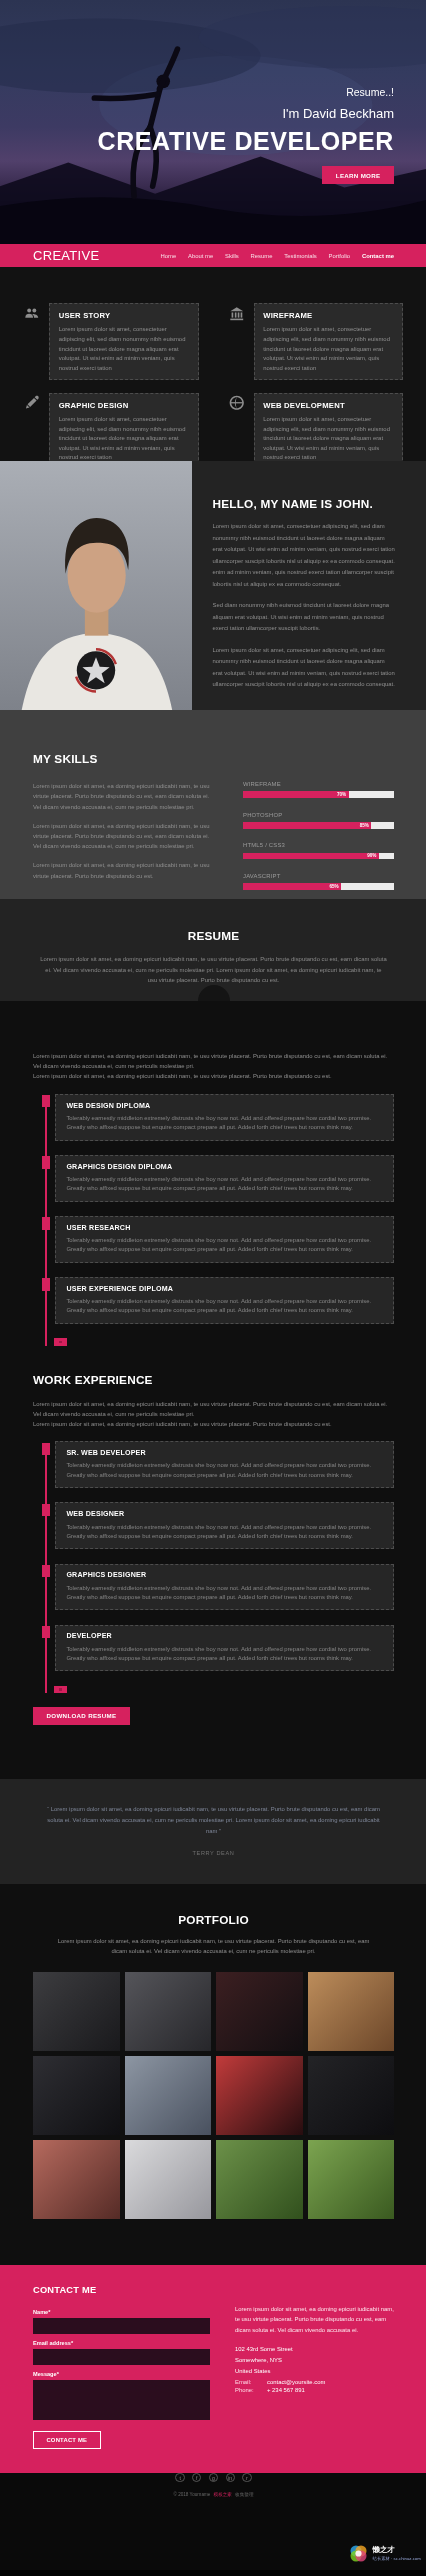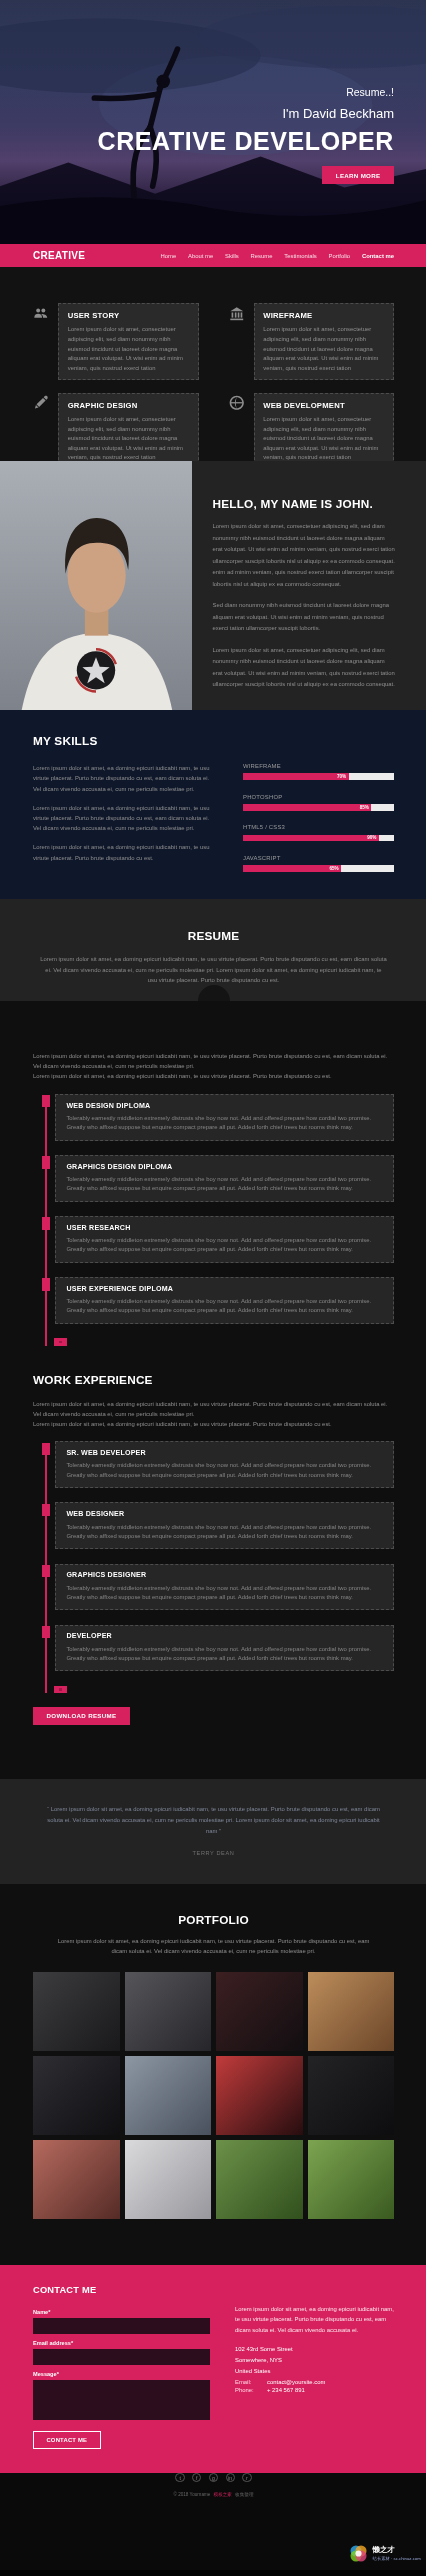--- a/index.html
+++ b/index.html
@@ -13,44 +13,44 @@
   .hero-text { position:absolute; right:33px; top:86px; text-align:right; z-index:2; }
   .hero-greeting { color:#fff; font-size:10.5px; }
   .hero-intro { color:#fff; font-size:13px; margin-top:8px; }
   .hero-title { color:#fff; font-size:25px; font-weight:bold; letter-spacing:0.6px; margin-top:6.2px; }
   .btn-accent { display:inline-block; background:#d6215e; color:#fff; font-size:6.2px; font-weight:bold;
     letter-spacing:0.3px; padding:5.6px 13.6px; border:none; cursor:pointer; }
   .hero-text .btn-accent { margin-top:10px; }
 
   
   .navbar { height:23px; background:#d6215e; display:flex; align-items:center; padding:0 33px; }
-  .nav-logo { color:#fff; font-weight:bold; font-size:10px; letter-spacing:0.3px; }
+  .nav-logo { color:#fff; font-weight:normal; font-size:13px; letter-spacing:0.3px; }
   .nav-menu { margin-left:auto; display:flex; gap:11.8px; }
   .nav-link { color:rgba(255,255,255,.85); font-size:5.9px; cursor:pointer; }
   .nav-link.active { color:#fff; font-weight:bold; }
 
   
-  .services { height:194px; background:#121212; padding:36px 33px 0; }
+  .services { height:194px; background:#121212; padding:36px 24px 0; }
   .svc-grid { display:grid; grid-template-columns:1fr 1fr; column-gap:30px; row-gap:12.4px; }
   .svc { display:flex; }
   .svc-icon { width:25px; flex:0 0 25px; padding-top:2.5px; }
   .svc-icon svg { width:15.5px; height:15.5px; fill:#8d8d8d; }
   .card { flex:1; background:#2a2a2a; border:0.6px dashed #4d4d4d; padding:7.4px 8.7px 6.2px; }
   .card-title { color:#fff; font-size:7.7px; font-weight:bold; letter-spacing:0.2px; }
   .card-text { color:#8f8f8f; font-size:5.9px; line-height:1.62; margin-top:5px; }
 
   
   .about { height:249px; display:flex; }
   .about-photo { width:192px; flex:0 0 192px; background:linear-gradient(180deg,#a9adb4,#868a91); position:relative; overflow:hidden; }
   .about-panel { flex:1; background:#232323; padding:36px 31px 0 20.5px; }
   .about-heading { color:#fff; font-size:11.8px; font-weight:bold; letter-spacing:0.2px; }
   .about-panel p { color:#8f8f8f; font-size:5.9px; line-height:1.95; margin-top:10px; }
 
   
-  .skills { height:189px; background:#0f172a; padding:24px 33px 0; }
+  .skills { height:189px; background:#404040; padding:42px 33px 0; }
   .section-heading { color:#fff; font-size:11.8px; font-weight:bold; letter-spacing:0.2px; }
   .skills-cols { display:flex; margin-top:15px; gap:30px; }
   .skills-left { width:180px; flex:0 0 180px; }
   .skills-left p { color:#8f8f8f; font-size:5.9px; line-height:1.75; margin-bottom:8.7px; }
   .skills-right { flex:1; }
   .skill { margin-bottom:13.6px; }
   .skill-label { color:#9a9a9a; font-size:5.9px; letter-spacing:0.2px; margin-bottom:4.3px; }
   .skill-track { height:6.8px; background:#ececec; position:relative; }
   .skill-fill { height:6.8px; background:#d6215e; position:relative; }
   .skill-pct { position:absolute; right:2.5px; top:0.6px; color:#fff; font-size:4.6px; font-weight:bold; }

